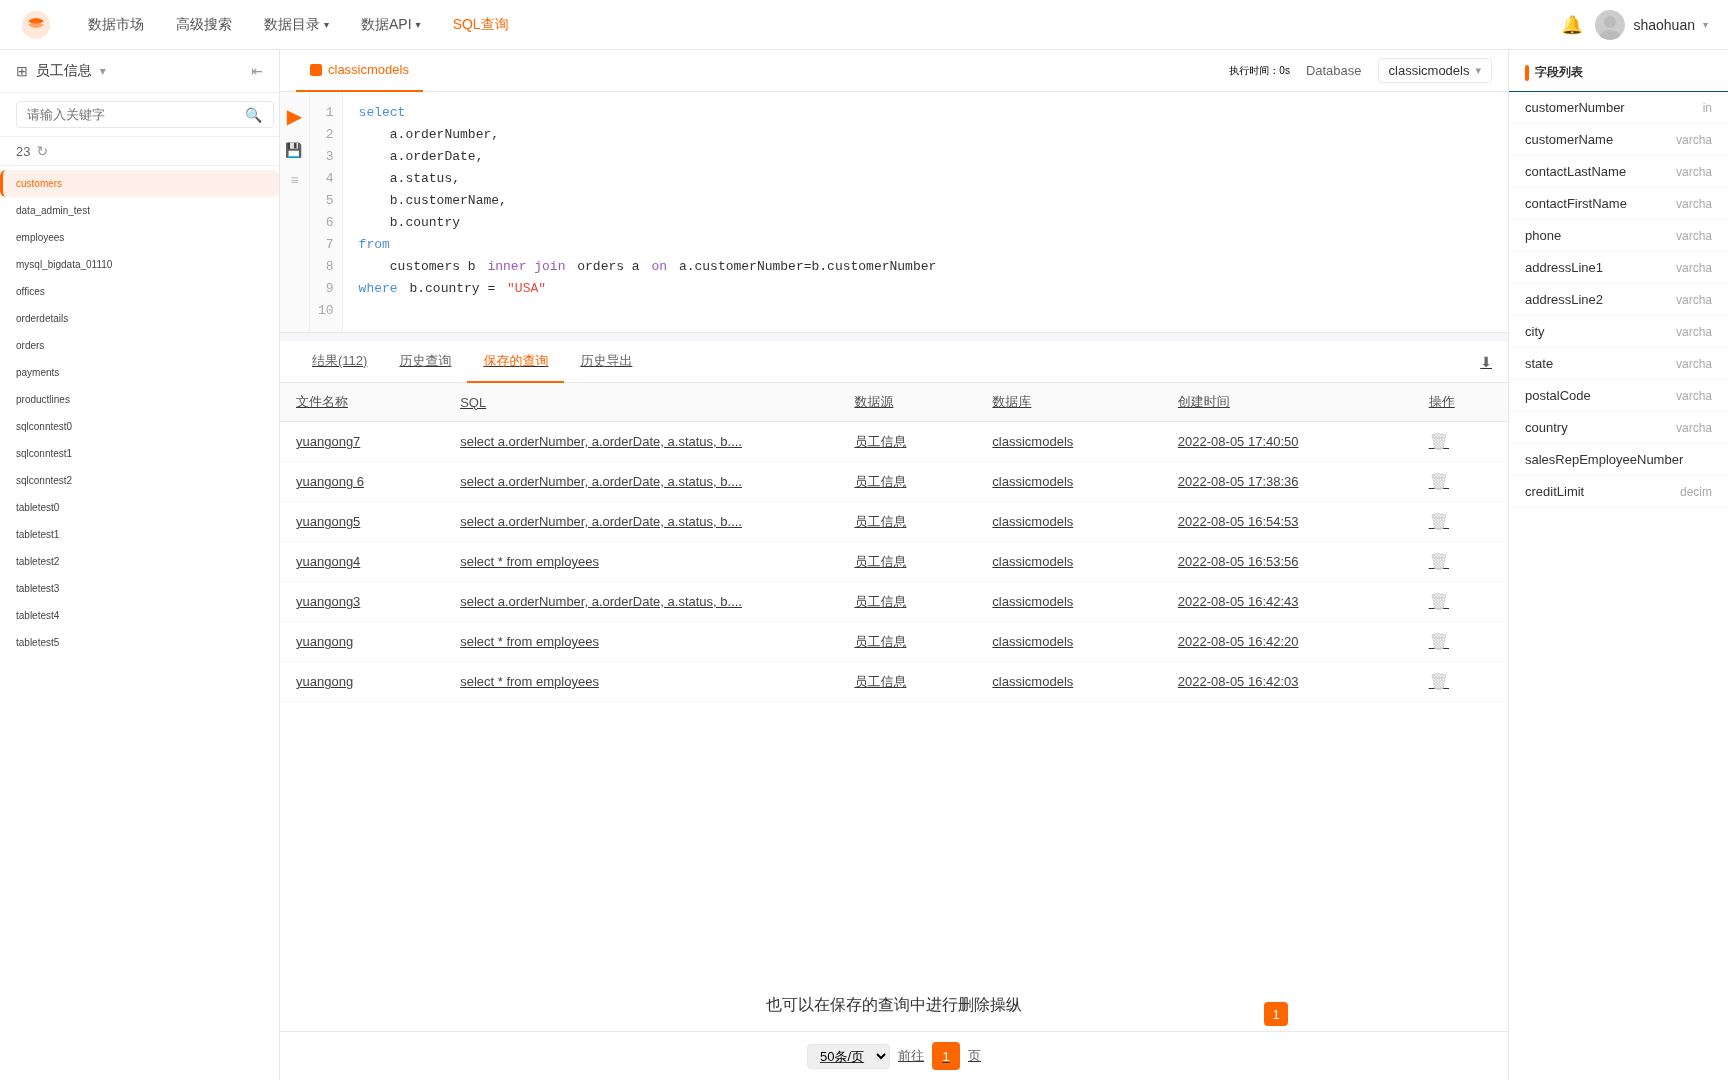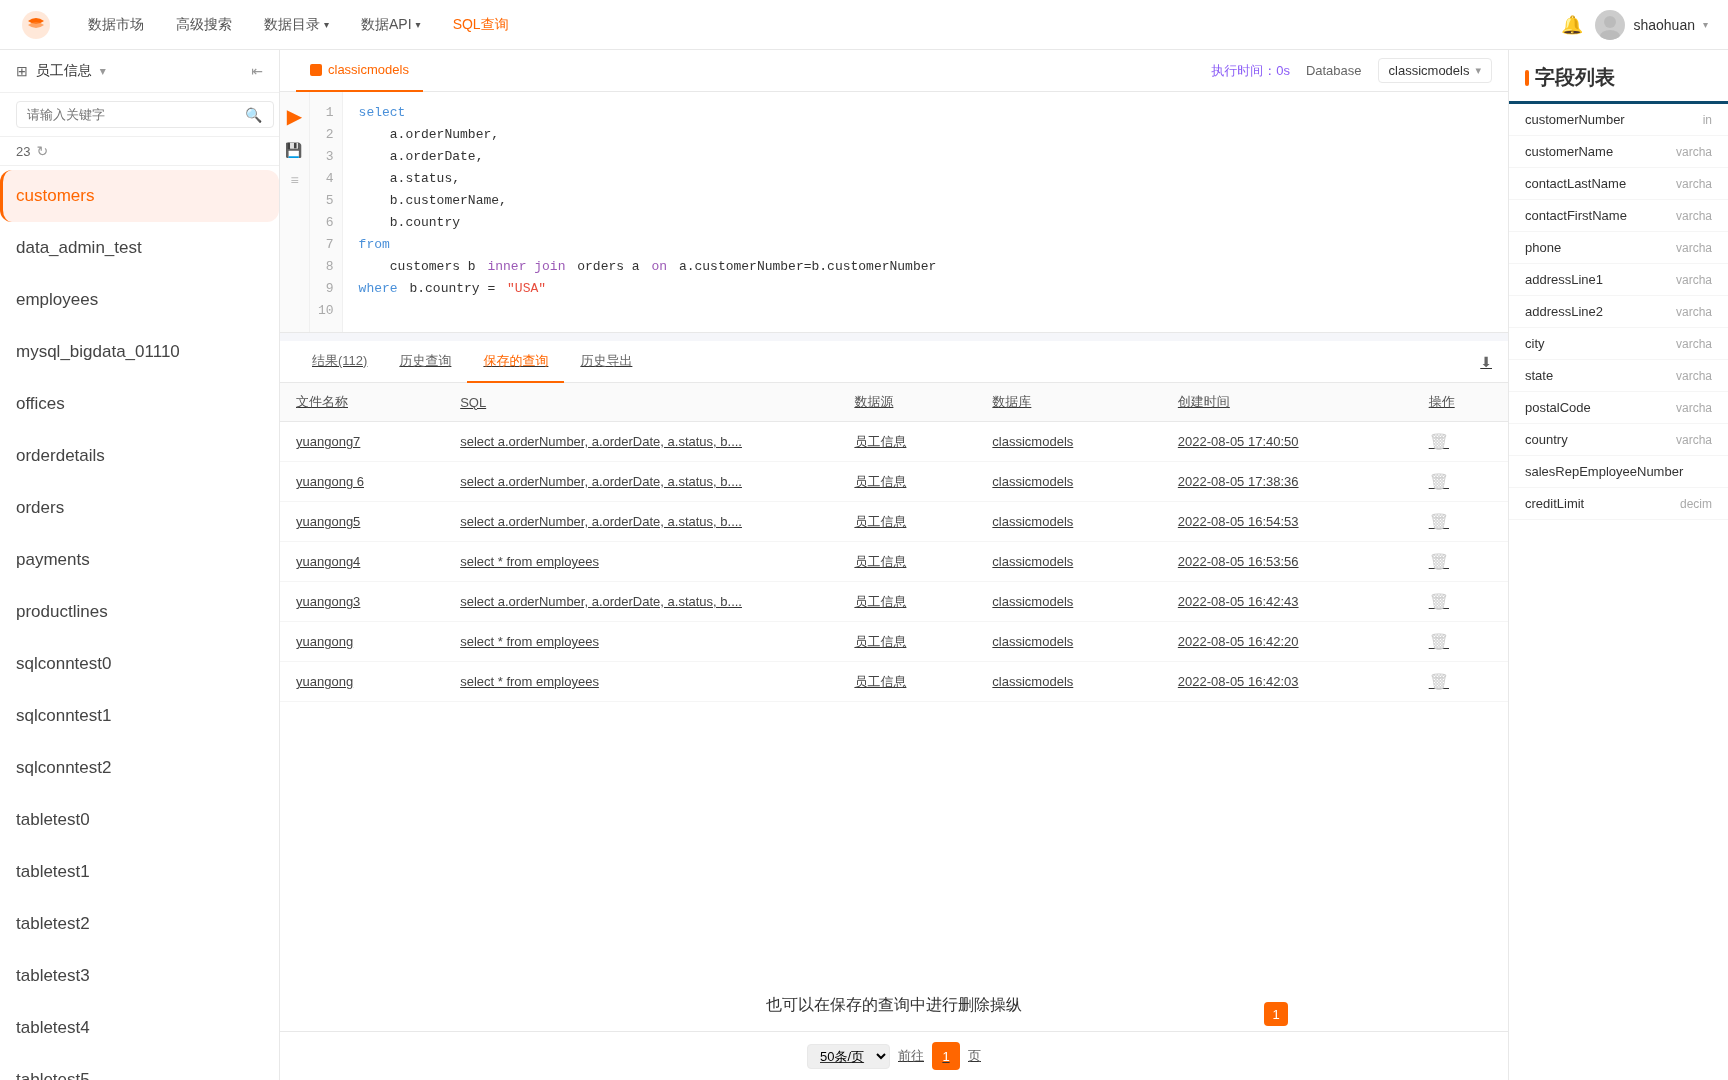--- a/index.html
+++ b/index.html
@@ -29,21 +29,21 @@
     .sidebar-title-row { display: flex; align-items: center; gap: 8px; }
     .sidebar-title { font-size: 14px; color: #333; }
     .sidebar-title-arrow { color: #999; font-size: 12px; }
     .sidebar-search { padding: 8px 16px; border-bottom: 1px solid #f0f0f0; display: flex; align-items: center; }
     .sidebar-search input { flex: 1; border: 1px solid #e8e8e8; border-radius: 4px; padding: 5px 10px; font-size: 13px; outline: none; color: #999; }
     .sidebar-search-icon { margin-left: -28px; color: #999; cursor: pointer; }
     .sidebar-count { padding: 6px 16px; display: flex; align-items: center; gap: 6px; border-bottom: 1px solid #f0f0f0; }
     .sidebar-count-num { font-size: 13px; color: #666; }
     .sidebar-count-refresh { color: #999; cursor: pointer; }
     .sidebar-list { flex: 1; overflow-y: auto; padding: 4px 0; }
-    .sidebar-item { padding: 16px 16px; cursor: pointer; font-size: 17px; color: #444; border-radius: 12px; transition: background 0.15s; white-space: nowrap; overflow: hidden; text-overflow: ellipsis; }
+    .sidebar-item { padding: 8px 16px; cursor: pointer; font-size: 10px; color: #444; border-radius: 6px; transition: background 0.15s; white-space: nowrap; overflow: hidden; text-overflow: ellipsis; }
     .sidebar-item.active { background: #fff0eb; color: #ff6600; border-left: 3px solid #ff6600; padding-left: 13px; }
     
     
     .content-area { flex: 1; display: flex; flex-direction: column; overflow: hidden; }
     
     
     .query-panel { background: #fff; border-bottom: 1px solid #e8e8e8; display: flex; flex-direction: column; }
     .query-tab-bar { display: flex; align-items: center; padding: 0 16px; border-bottom: 1px solid #e8e8e8; height: 42px; }
     .query-tab { display: flex; align-items: center; gap: 6px; padding: 0 14px; height: 42px; border-bottom: 2px solid #ff6600; color: #ff6600; font-size: 13px; cursor: pointer; }
     .query-tab-icon { width: 12px; height: 12px; background: #ff6600; border-radius: 2px; }
@@ -74,21 +74,21 @@
     .results-table td { border-bottom: 1px solid #f5f5f5; padding: 10px 16px; color: #444; white-space: nowrap; overflow: hidden; text-overflow: ellipsis; max-width: 200px; }
     .delete-btn { color: #ccc; cursor: pointer; font-size: 16px; }
     
     
     .pagination-bar { display: flex; align-items: center; justify-content: center; padding: 10px 16px; border-top: 1px solid #e8e8e8; background: #fff; gap: 8px; font-size: 13px; color: #444; position: relative; }
     .pagination-page { width: 28px; height: 28px; display: flex; align-items: center; justify-content: center; background: #ff6600; color: #fff; border-radius: 4px; font-size: 13px; }
     .pagination-select { border: 1px solid #e8e8e8; border-radius: 4px; padding: 3px 8px; font-size: 13px; }
     
     
     .right-panel { width: 220px; background: #fff; border-left: 1px solid #e8e8e8; overflow-y: auto; flex-shrink: 0; }
-    .right-panel-title { font-size: 20px; font-weight: 600; color: #333; padding: 14px 16px 10px; border-bottom: 3px solid #0c4a6e; display: flex; align-items: center; gap: 6px; }
+    .right-panel-title { font-size: 12px; font-weight: 600; color: #333; padding: 14px 16px 10px; border-bottom: 1px solid #0c4a6e; display: flex; align-items: center; gap: 6px; }
     .right-panel-title::before { content: ''; width: 4px; height: 16px; background: #ff6600; border-radius: 2px; display: inline-block; }
     .field-row { display: flex; align-items: center; justify-content: space-between; padding: 8px 16px; border-bottom: 1px solid #f5f5f5; }
     .field-name { font-size: 13px; color: #333; }
     .field-type { font-size: 12px; color: #aaa; }
   </style>
 </head>
 <body>
 
 <nav class="navbar">
   <div class="navbar-logo">
@@ -167,21 +167,21 @@
 
   <div class="content-area">
 
     <div class="query-panel">
       <div class="query-tab-bar">
         <div class="query-tab">
           <div class="query-tab-icon"></div>
           <span>classicmodels</span>
         </div>
         <div style="margin-left:auto;display:flex;align-items:center;gap:16px;">
-          <span style="font-size:13px;color:#8b5cf6;">执行时间：0s</span>
+          <span style="font-size:10px;color:#000000;">执行时间：0s</span>
           <span style="font-size:13px;color:#666;">Database</span>
           <div class="db-select">
             <span>classicmodels</span>
             <span class="db-arrow">▾</span>
           </div>
         </div>
       </div>
 
       <div class="editor-wrapper">
         <div class="editor-sidebar">

